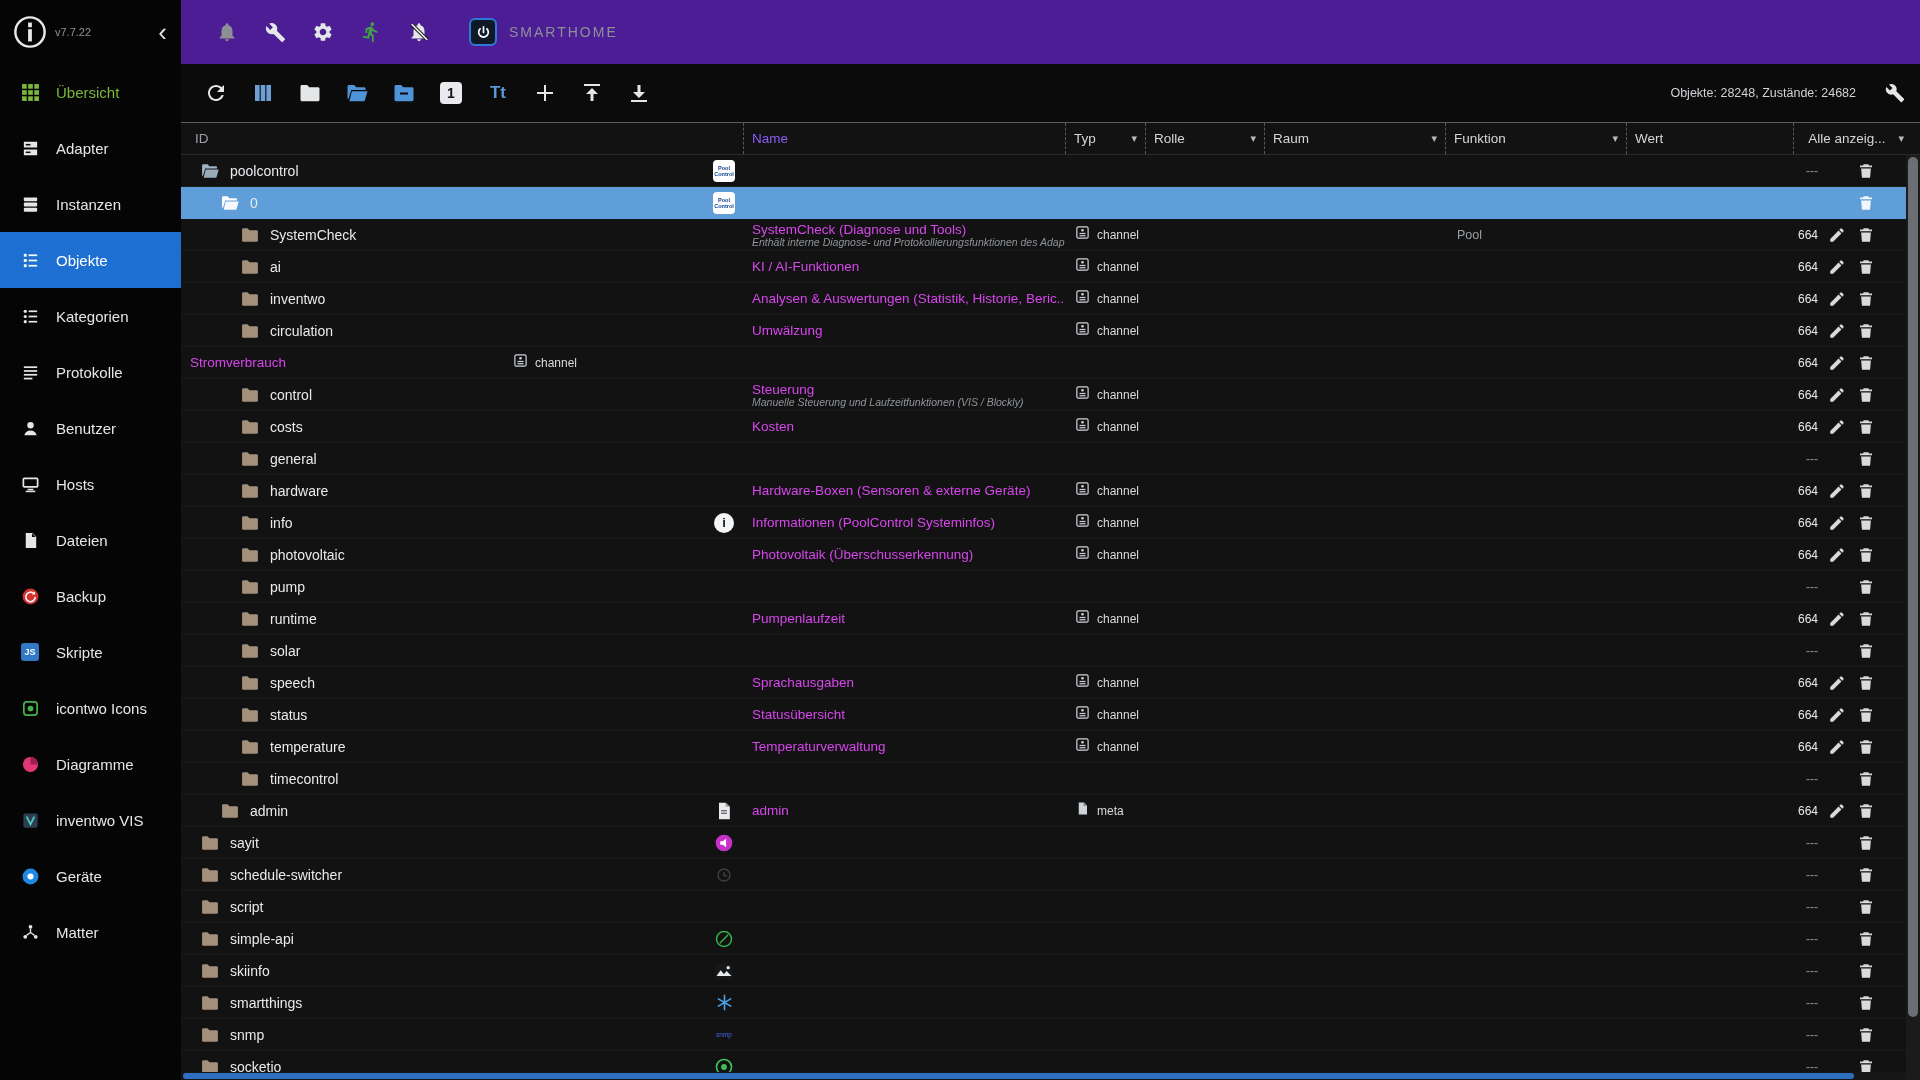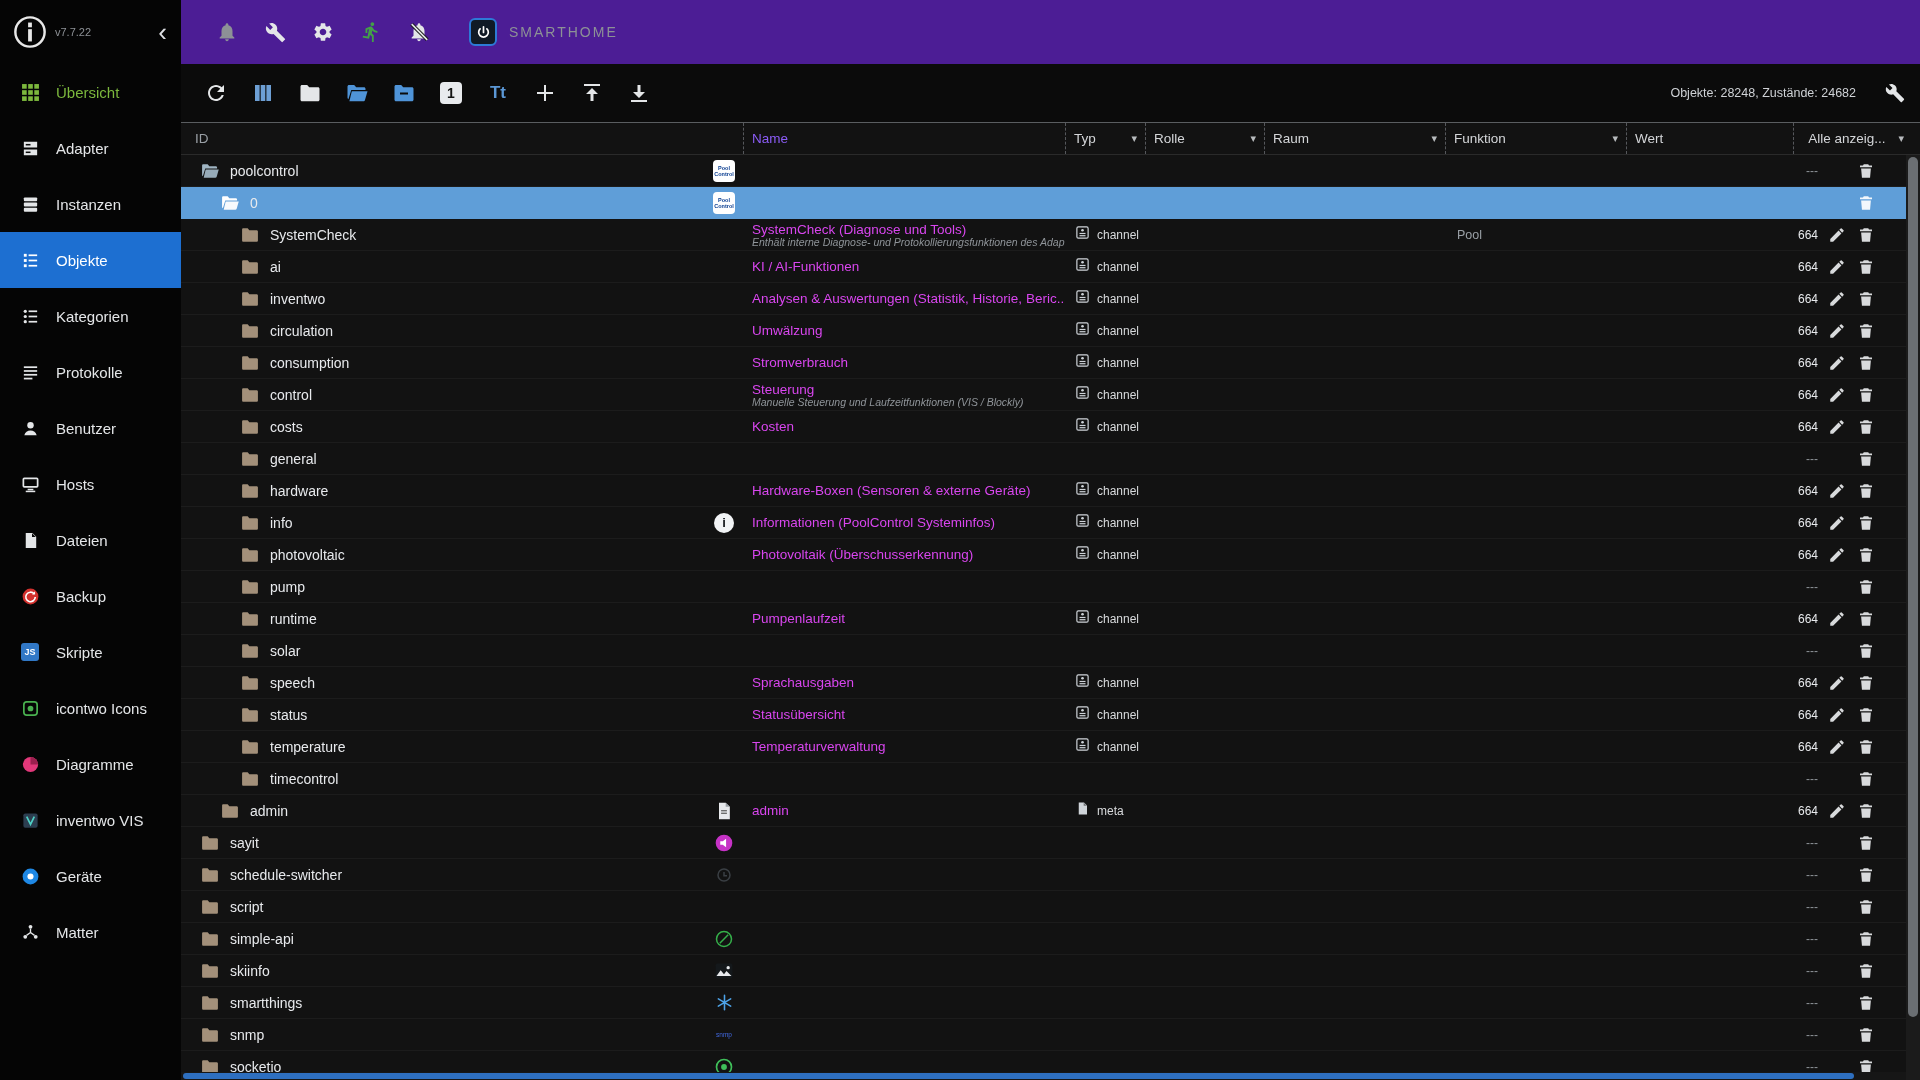--- a/index.html
+++ b/index.html
@@ -689,29 +689,20 @@
             </span>
       <span class="icon-btn del">
               <svg viewBox="0 0 24 24" width="18" height="18">
                 <path fill="currentColor" d="M9 3h6l1 1.5h4V7H4V4.5h4zM5.5 8.5h13L17.4 21H6.6z"></path>
               </svg>
             </span>
     </div>
   </div>
 
   <div class="trow">
-    <div class="cell-id" style="padding-left: 59px;">
-      <span class="folder-icon closed">
-              <svg viewBox="0 0 24 24" width="20" height="20">
-                <path fill="currentColor" d="M2.5 5.5C2.5 4.7 3.2 4 4 4h5.2l2 2.2H20c.8 0 1.5.7 1.5 1.5v11c0 .8-.7 1.5-1.5 1.5H4c-.8 0-1.5-.7-1.5-1.5z"></path>
-              </svg>
-            </span>
-      <span class="rid">consumption</span>
-      <span class="name-icon"></span>
-    </div>
     <div class="cell-name">
       <div class="nm">Stromverbrauch</div>
 
     </div>
     <div class="cell-typ">
       <span class="type-icon"><svg viewBox="0 0 20 20" width="15" height="15">
                 <rect x="2.5" y="2.5" width="15" height="15" rx="2" fill="none" stroke="#cfd4d9" stroke-width="1.6"></rect>
                 <circle cx="10" cy="7" r="1.8" fill="#cfd4d9"></circle>
                 <rect x="6" y="10.5" width="8" height="1.6" fill="#cfd4d9"></rect>
                 <rect x="6" y="13.5" width="8" height="1.6" fill="#cfd4d9"></rect>

